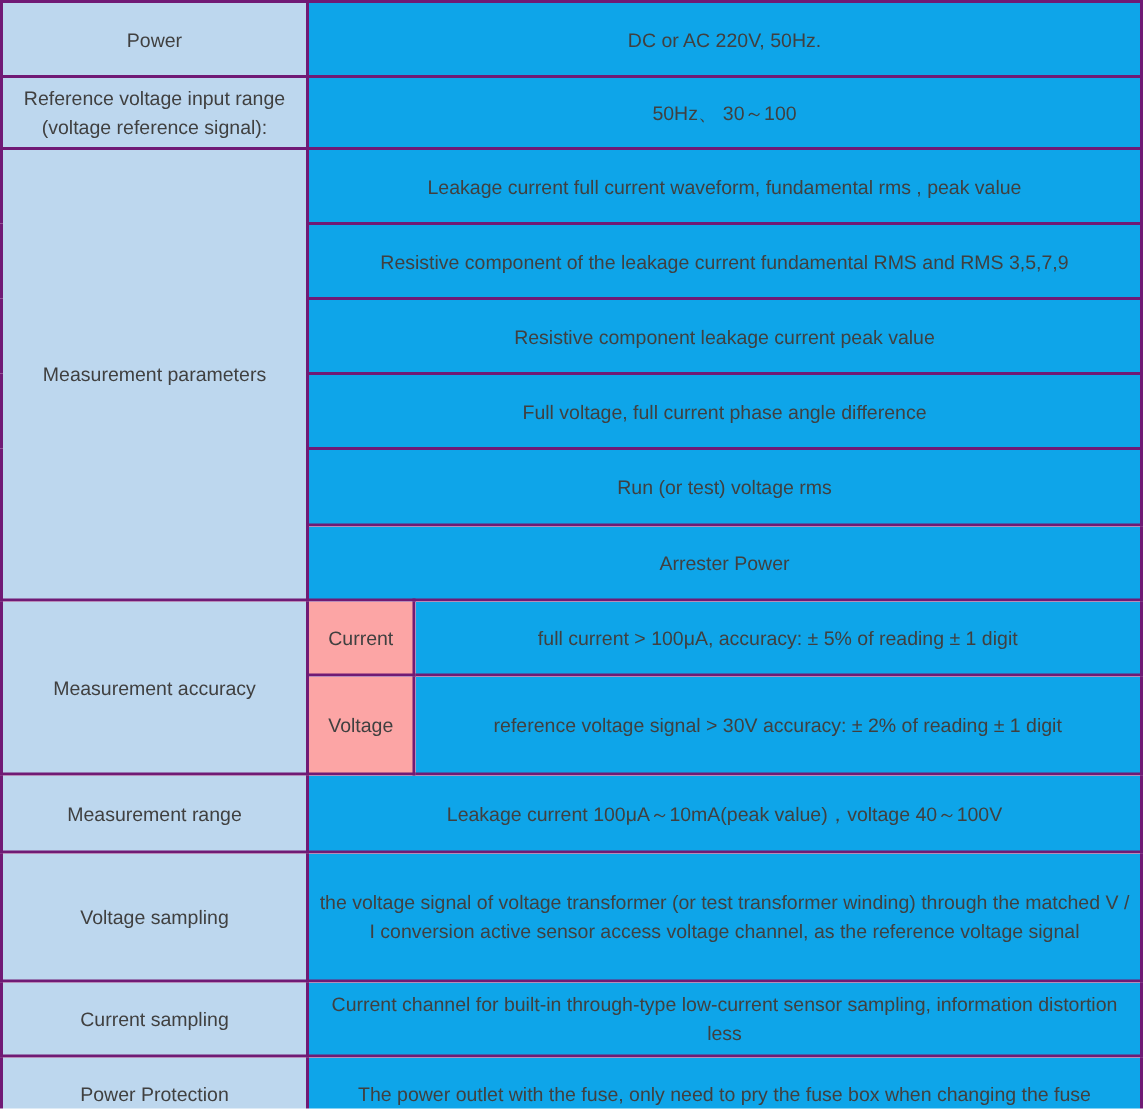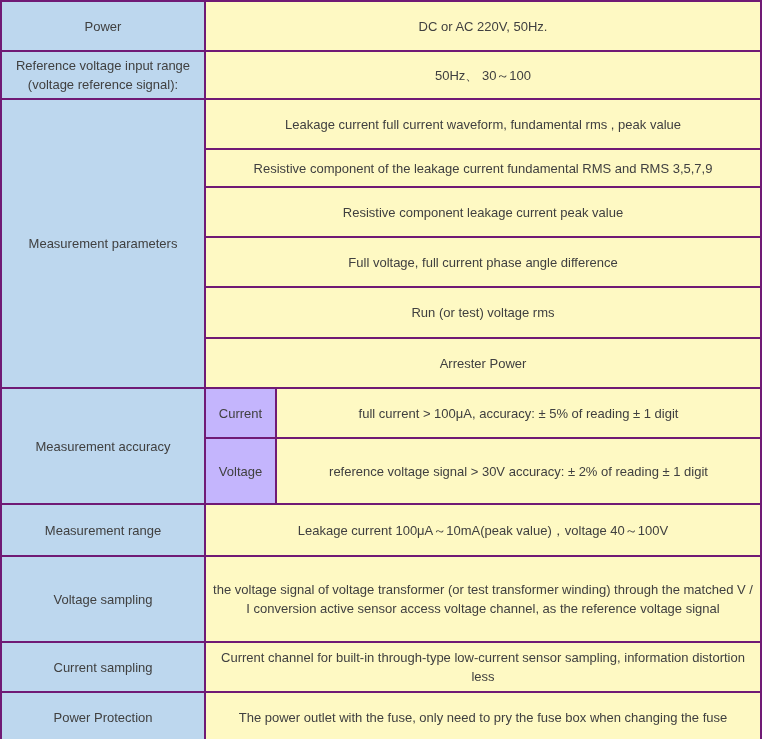--- a/index.html
+++ b/index.html
@@ -26,22 +26,22 @@
     color: #404040;
     font-size: 13px;
     line-height: 19px;
     text-align: center;
     vertical-align: middle;
     padding: 3px 6px;
     box-sizing: border-box;
     overflow: hidden;
   }
   td.label-cell { background: #BDD7EE; }
-  td.sub-cell   { background: #c4b5fd; }
-  td.value-cell { background: #fef9c3; }
+  td.sub-cell   { background: #fca5a5; }
+  td.value-cell { background: #0ea5e9; }
 </style>
 </head>
 <body>
 
 <div class="spec-wrap">
   <table class="spec">
     <colgroup>
       <col class="c1">
         <col class="c2">
         <col>
@@ -55,21 +55,21 @@
 
     <tr style="height:48px;">
       <td class="label-cell">Reference voltage input range (voltage reference signal):</td>
       <td class="value-cell" colspan="2">50Hz、 30～100</td>
     </tr>
 
     <tr style="height:50px;">
       <td class="label-cell" rowspan="6">Measurement parameters</td>
       <td class="value-cell" colspan="2">Leakage current full current waveform, fundamental rms , peak value</td>
     </tr>
-    <tr style="height:38px;padding-left:16px;">
+    <tr style="height:50px;padding-left:16px;">
       <td class="value-cell" colspan="2">Resistive component of the leakage current fundamental RMS and RMS 3,5,7,9</td>
     </tr>
     <tr style="height:50px;">
       <td class="value-cell" colspan="2">Resistive component leakage current peak value</td>
     </tr>
     <tr style="height:50px;">
       <td class="value-cell" colspan="2">Full voltage, full current phase angle difference</td>
     </tr>
     <tr style="height:51px;">
       <td class="value-cell" colspan="2">Run (or test) voltage rms</td>

